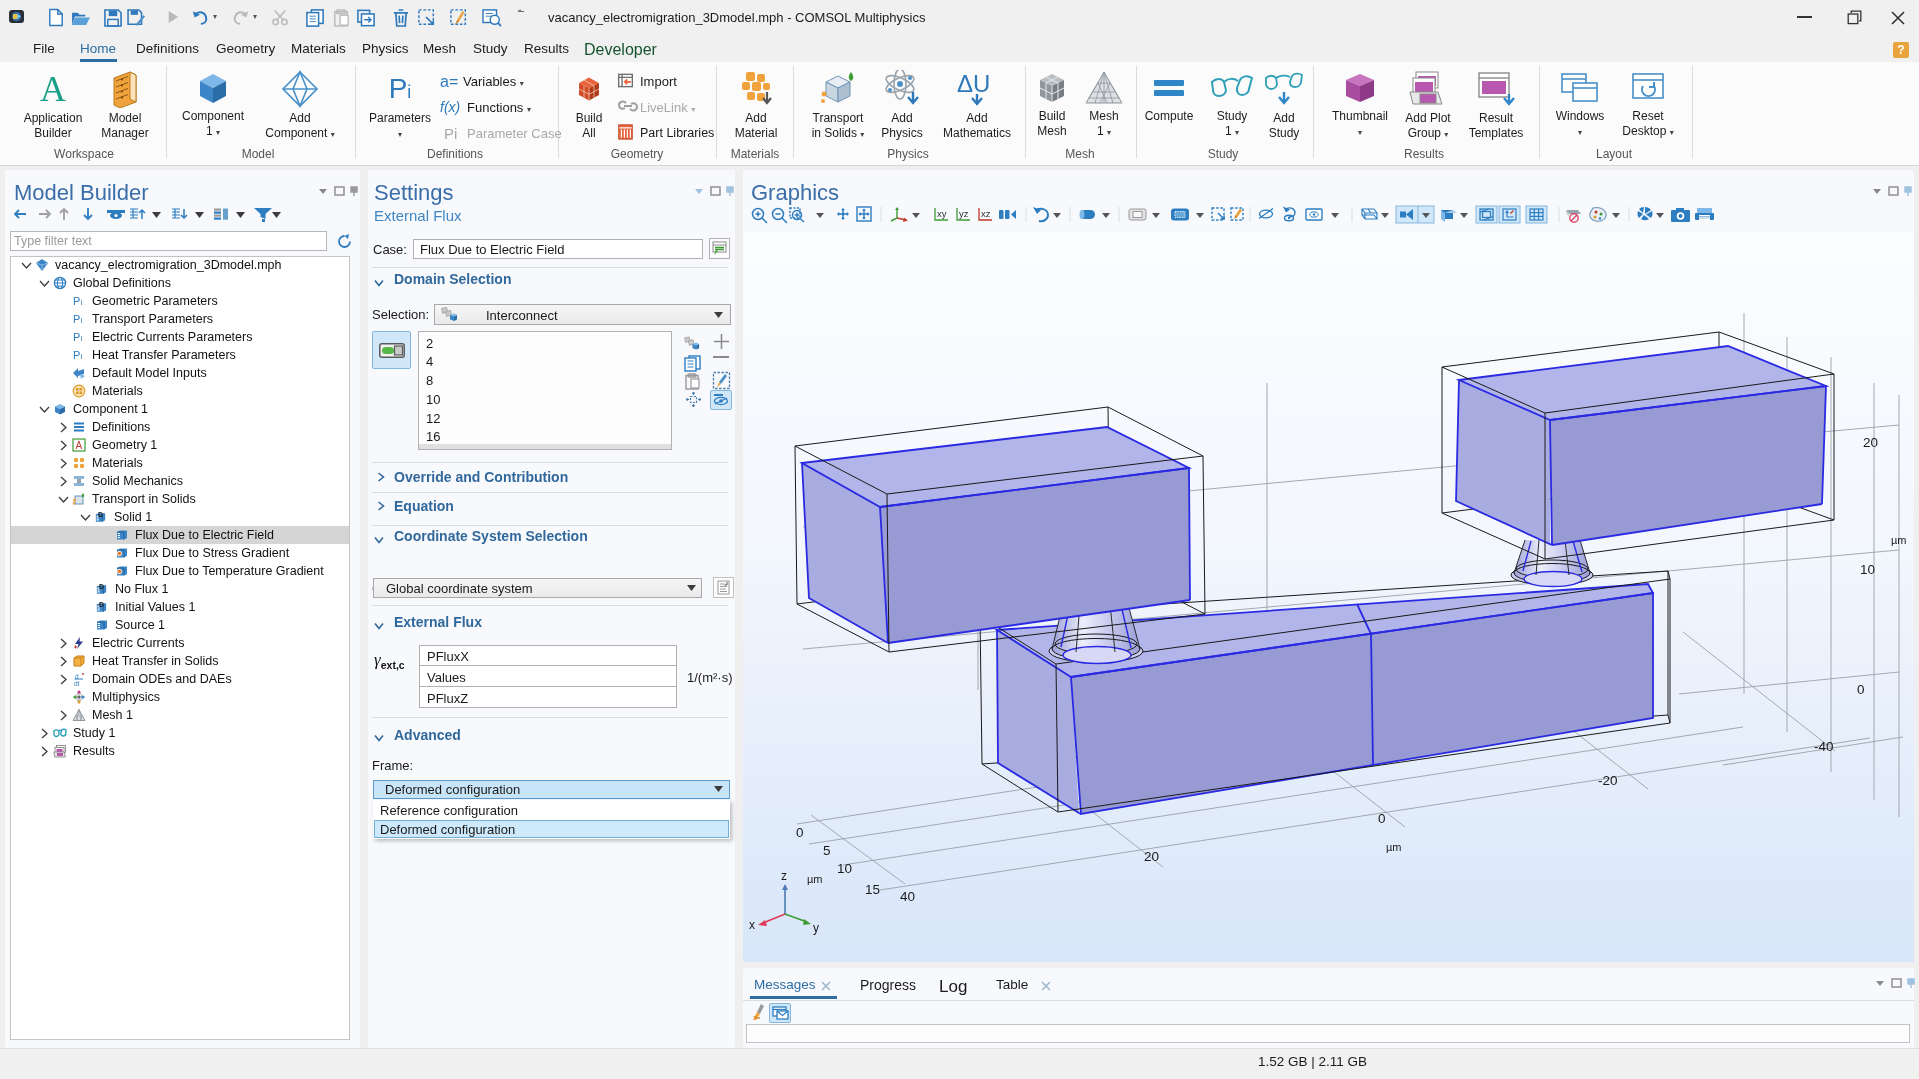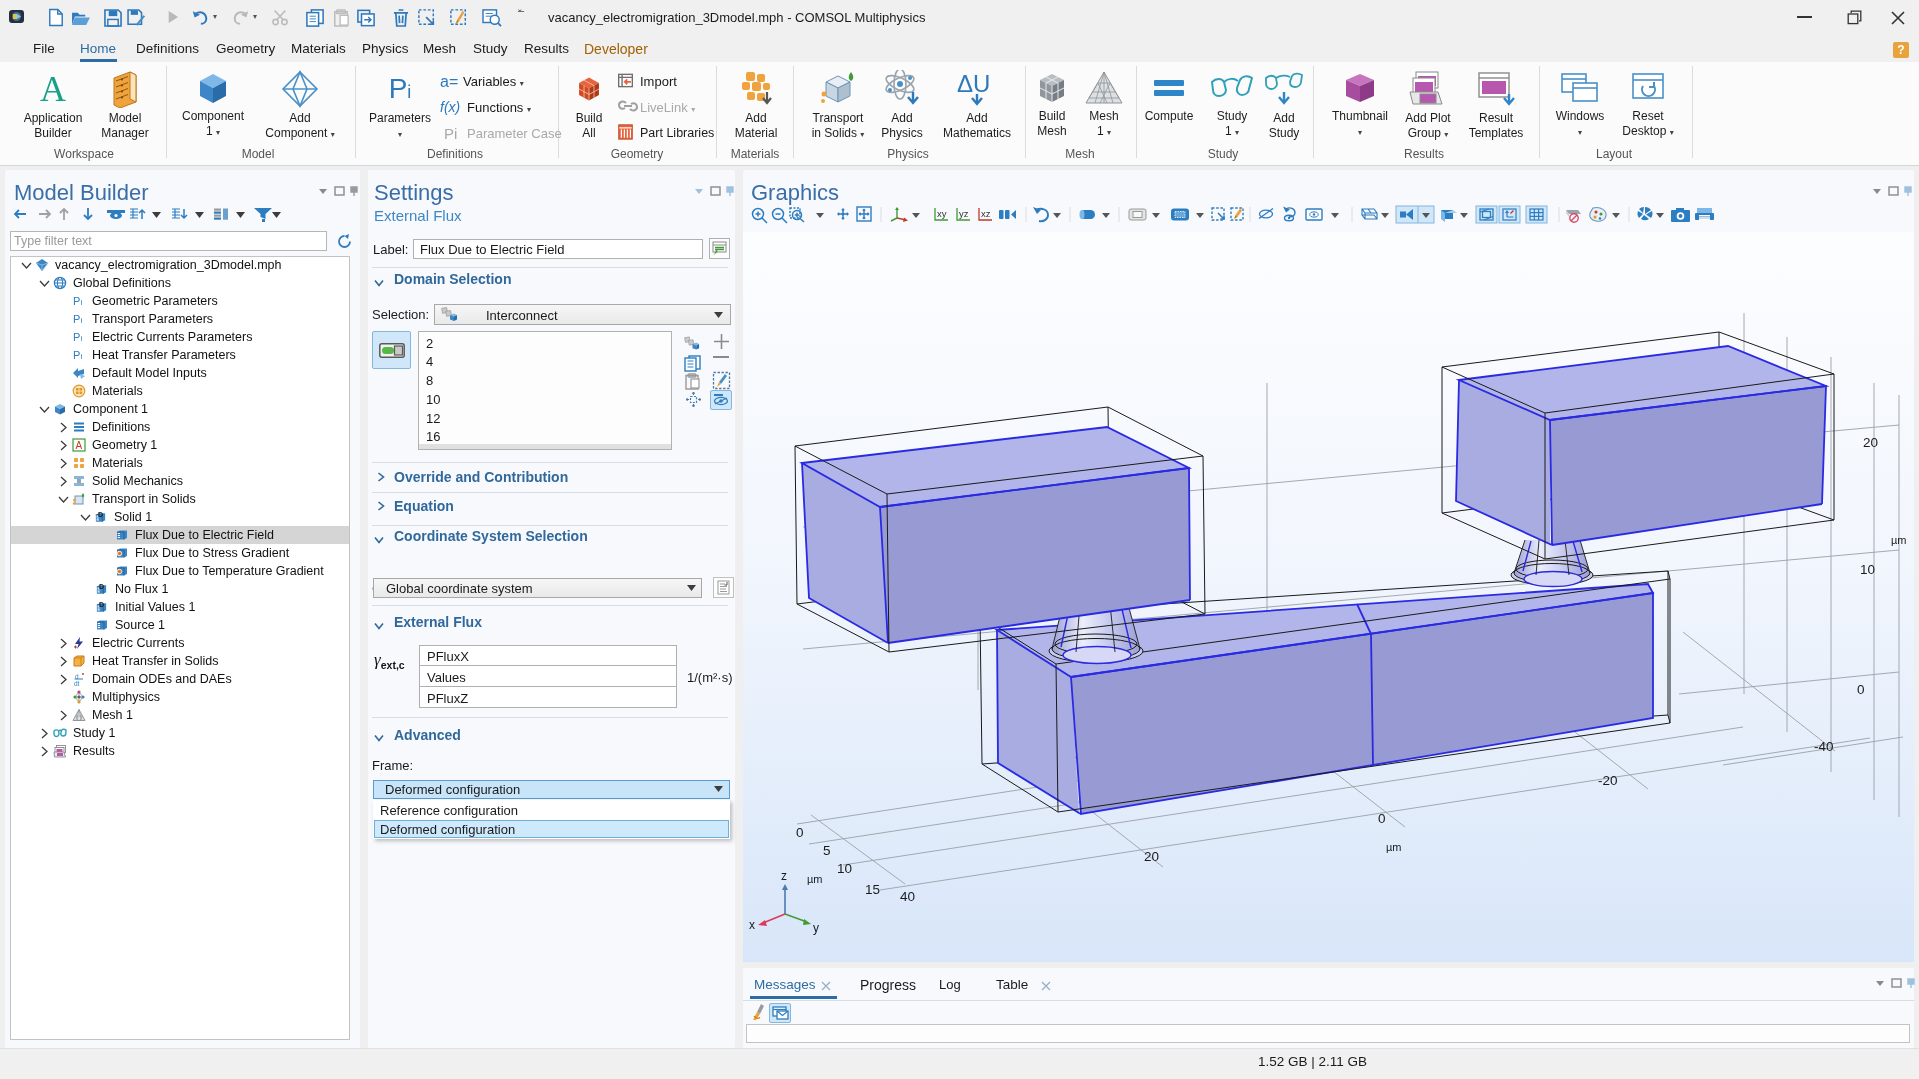--- a/index.html
+++ b/index.html
@@ -119,21 +119,21 @@
 <div class="abs" style="top:41px;left:33px;font-size:13.5px;color:#1b1b1b;">File</div>
 <div class="abs" style="top:41px;left:80px;font-size:13.5px;color:#2d6da3;">Home</div>
 <div class="abs" style="left:80px;top:59px;width:37px;height:3px;background:#2d6da3;"></div>
 <div class="abs" style="top:41px;left:136px;font-size:13.5px;color:#1b1b1b;">Definitions</div>
 <div class="abs" style="top:41px;left:216px;font-size:13.5px;color:#1b1b1b;">Geometry</div>
 <div class="abs" style="top:41px;left:291px;font-size:13.5px;color:#1b1b1b;">Materials</div>
 <div class="abs" style="top:41px;left:362px;font-size:13.5px;color:#1b1b1b;">Physics</div>
 <div class="abs" style="top:41px;left:423px;font-size:13.5px;color:#1b1b1b;">Mesh</div>
 <div class="abs" style="top:41px;left:473px;font-size:13.5px;color:#1b1b1b;">Study</div>
 <div class="abs" style="top:41px;left:524px;font-size:13.5px;color:#1b1b1b;">Results</div>
-<div class="abs" style="top:41px;left:584px;font-size:14px;color:#a16207;">Developer</div>
+<div class="abs" style="top:41px;left:584px;font-size:16px;color:#14532d;">Developer</div>
 <div class="abs" style="left:1893px;top:42px;width:16px;height:16px;background:#e8a33d;border-radius:2px;color:#fff;font-size:12px;font-weight:700;text-align:center;line-height:16px;">?</div>
 
 <div class="abs" style="left:0;top:62px;width:1919px;height:104px;background:#fbfbfb;border-bottom:1px solid #d5d5d5;"></div>
 <div id="ribbon">
 
 <div class="gsep" style="left:166px"></div>
     <div class="gsep" style="left:355px"></div>
     <div class="gsep" style="left:558px"></div>
     <div class="gsep" style="left:716px"></div>
     <div class="gsep" style="left:793px"></div>
@@ -701,21 +701,21 @@
 <div class="ptitle" style="left:374px;top:180px;">Settings</div>
 <div class="abs" style="left:374px;top:207px;font-size:15px;color:#3f87c4;">External Flux</div>
 <div id="set-ctrl">
 <svg class="abs" style="left:694px;top:186px" width="40px" height="12">
       <path d="M1 3 L9 3 L5 8 Z" fill="#9ec1de"></path>
       <rect x="17" y="1" width="9" height="8" fill="none" stroke="#8a8a8a" stroke-width="1.4"></rect>
       <path d="M33 1 L39 1 L39 6 L33 6 Z M36 6 L36 10" fill="#9ec1de" stroke="#9ec1de" stroke-width="1.4"></path>
     </svg>
 </div>
 <div id="settings">
-<div class="tx" style="left:373px;top:242px;">Label:</div>
+<div class="tx" style="left:373px;top:242px;">Case:</div>
 <div class="abs" style="left:413px;top:239px;width:290px;height:20px;background:#fff;border:1px solid #b0b0b0;"></div>
 <div class="tx" style="left:420px;top:242px;">Flux Due to Electric Field</div>
 <div class="abs" style="left:709px;top:238px;width:21px;height:21px;background:#fdfdfd;border:1px solid #b0b0b0;"></div>
 <svg class="abs" style="left:712px;top:241px" width="15" height="15" viewBox="0 0 15 15">
       <rect x="1" y="1" width="13" height="10" fill="#fff" stroke="#8a8a8a"></rect>
       <path d="M1 4 L14 4" stroke="#8a8a8a"></path>
       <path d="M3 6.5 L12 6.5 M3 8.5 L12 8.5" stroke="#3f9c35" stroke-width="1.4"></path>
       <path d="M2 14 L6 10 L4 9 Z" fill="#3f9c35"></path>
     </svg>
 <div class="sec-line" style="left:372px;top:267px;width:356px;"></div>
@@ -1173,21 +1173,21 @@
 
 <div class="panel" style="left:743px;top:968px;width:1171px;height:80px;"></div>
 <div id="messages">
 <div class="abs" style="left:754px;top:977px;font-size:13.5px;color:#2d6da3;">Messages</div>
 <svg class="abs" style="left:820px;top:980px" width="12" height="12">
       <path d="M2 2 L10 10 M10 2 L2 10" stroke="#9ab2c8" stroke-width="1.4"></path>
     </svg>
 <div class="abs" style="left:750px;top:996px;width:87px;height:3px;background:#2d6da3;"></div>
 <div class="abs" style="left:743px;top:1000px;width:1171px;height:1px;background:#d9dde3;"></div>
 <div class="abs" style="left:860px;top:977px;font-size:14px;color:#1b1b1b;">Progress</div>
-<div class="abs" style="left:939px;top:977px;font-size:13px;color:#1b1b1b;">Log</div>
+<div class="abs" style="left:939px;top:977px;font-size:17px;color:#1b1b1b;">Log</div>
 <div class="abs" style="left:996px;top:977px;font-size:13.5px;color:#1b1b1b;">Table</div>
 <svg class="abs" style="left:1040px;top:980px" width="12" height="12">
       <path d="M2 2 L10 10 M10 2 L2 10" stroke="#9ab2c8" stroke-width="1.4"></path>
     </svg>
 <svg class="abs" style="left:1875px;top:978px" width="40px" height="12">
       <path d="M1 3 L9 3 L5 8 Z" fill="#8a8a8a"></path>
       <rect x="17" y="1" width="9" height="8" fill="none" stroke="#8a8a8a" stroke-width="1.4"></rect>
       <path d="M33 1 L39 1 L39 6 L33 6 Z M36 6 L36 10" fill="#9ec1de" stroke="#9ec1de" stroke-width="1.4"></path>
     </svg>
 <svg class="abs" style="left:751px;top:1003px" width="15" height="19" viewBox="0 0 15 19">

